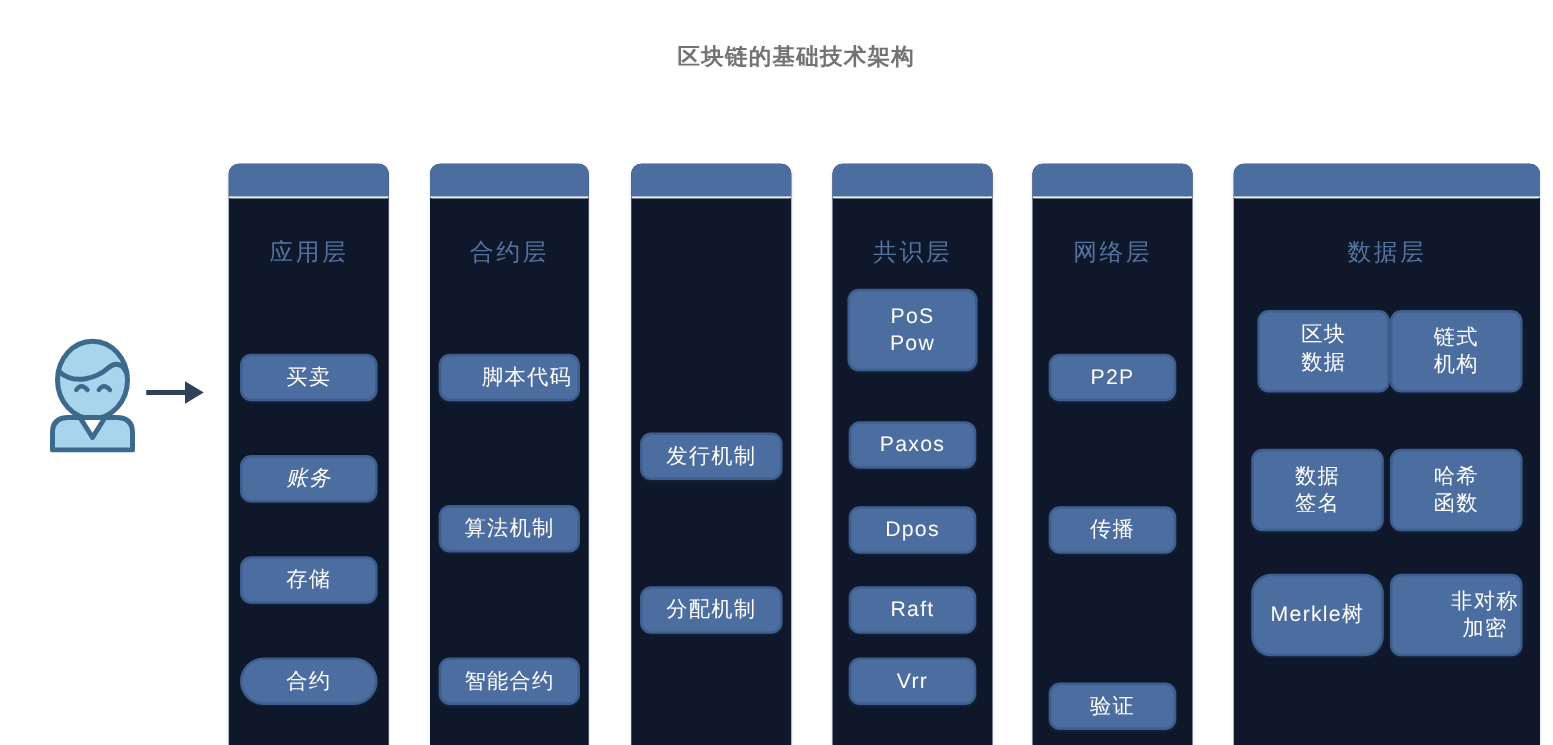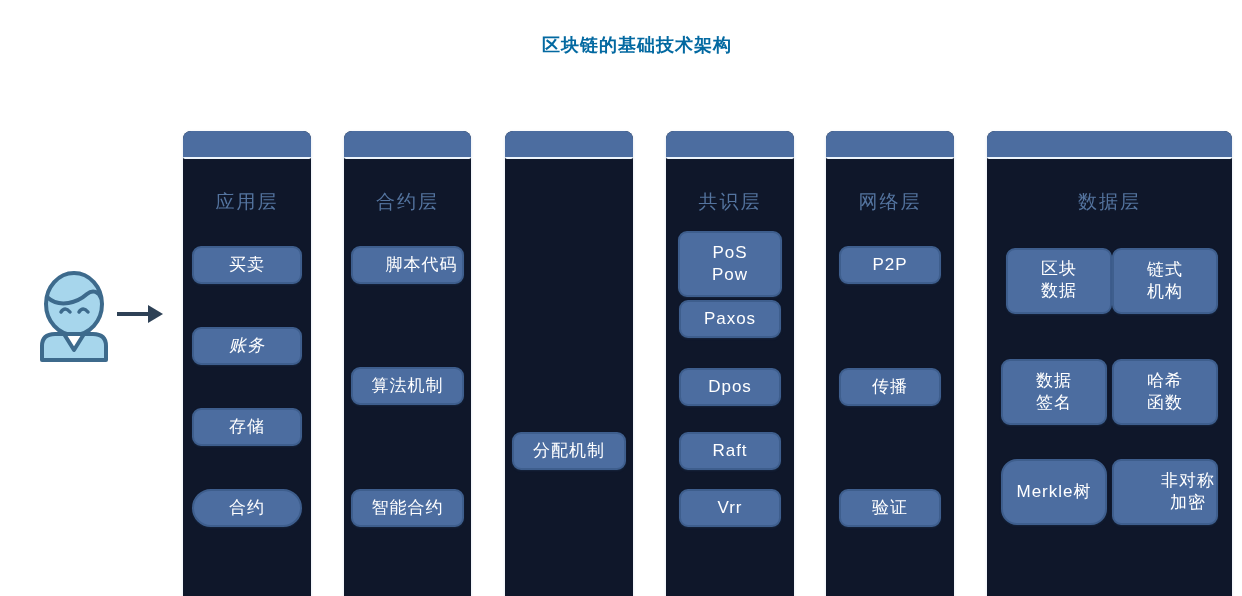--- a/index.html
+++ b/index.html
@@ -6,21 +6,21 @@
   html, body { width: 1242px; height: 596px; background: #ffffff; overflow: hidden; }
   body { font-family: "Liberation Sans", "DejaVu Sans", sans-serif; position: relative; }
 
   .title {
     position: absolute;
     top: 33px; left: 637px;
     transform: translateX(-50%);
     white-space: nowrap;
     font-size: 18px;
     font-weight: 600;
-    color: #0369a1;
+    color: #737373;
     letter-spacing: 1px;
   }
 
   .person { position: absolute; left: 28px; top: 270px; width: 92px; height: 92px; }
   .arrow  { position: absolute; left: 116px; top: 301px; width: 48px; height: 26px; }
 
   .column {
     position: absolute;
     top: 131px;
     height: 488px;
@@ -53,21 +53,21 @@
     font-size: 17px;
     display: flex;
     align-items: center;
     justify-content: center;
     text-align: center;
     white-space: pre-line;
     line-height: 1.3;
     box-shadow: 0 1px 2px rgba(40,70,110,0.25);
     letter-spacing: 1px;
   }
-  .h38 { height: 38px; }
+  .h38 { height: 38px; margin-top: 37px; }
   .h66 { height: 66px; }
 
   
   .c0 { left: 183px; width: 128px; }
   .c1 { left: 344px; width: 127px; }
   .c2 { left: 505px; width: 128px; }
   .c3 { left: 666px; width: 128px; }
   .c4 { left: 826px; width: 128px; padding-left: 35px; }
   .c5 { left: 987px; width: 245px; }
 </style>
@@ -102,40 +102,41 @@
 <div class="column c1">
   <div class="col-header"></div>
   <div class="col-label">合约层</div>
   <div class="btn h38" style="left:7px;width:113px;top:115px;padding-left:28px;">脚本代码</div>
   <div class="btn h38" style="left:7px;width:113px;top:236px;">算法机制</div>
   <div class="btn h38" style="left:7px;width:113px;top:358px;">智能合约</div>
 </div>
 
 <div class="column c2">
   <div class="col-header"></div>
+  <div class="btn h38" style="left:7px;width:114px;top:178px;">发行机制</div>
   <div class="btn h38" style="left:7px;width:114px;top:301px;">分配机制</div>
 </div>
 
 <div class="column c3">
   <div class="col-header"></div>
   <div class="col-label">共识层</div>
   <div class="btn h66" style="left:12px;width:104px;top:100px;">PoS
 Pow</div>
   <div class="btn h38" style="left:13px;width:102px;top:169px;">Paxos</div>
   <div class="btn h38" style="left:13px;width:102px;top:301px;">Raft</div>
   <div class="btn h38" style="left:13px;width:102px;top:237px;">Dpos</div>
   <div class="btn h38" style="left:13px;width:102px;top:358px;">Vrr</div>
 </div>
 
 <div class="column c4">
   <div class="col-header"></div>
   <div class="col-label">网络层</div>
   <div class="btn h38" style="left:13px;width:102px;top:115px;">P2P</div>
   <div class="btn h38" style="left:13px;width:102px;top:237px;">传播</div>
-  <div class="btn h38" style="left:13px;width:102px;top:358px;">验证</div>
+  <div class="btn h38" style="left:13px;width:102px;top:378px;">验证</div>
 </div>
 
 <div class="column c5">
   <div class="col-header"></div>
   <div class="col-label">数据层</div>
   <div class="btn h66" style="left:19px;width:106px;top:117px;font-family:Liberation Mono, monospace;">区块
 数据</div>
   <div class="btn h66" style="left:125px;width:106px;top:117px;">链式
 机构</div>
   <div class="btn h66" style="left:14px;width:106px;top:228px;">数据

